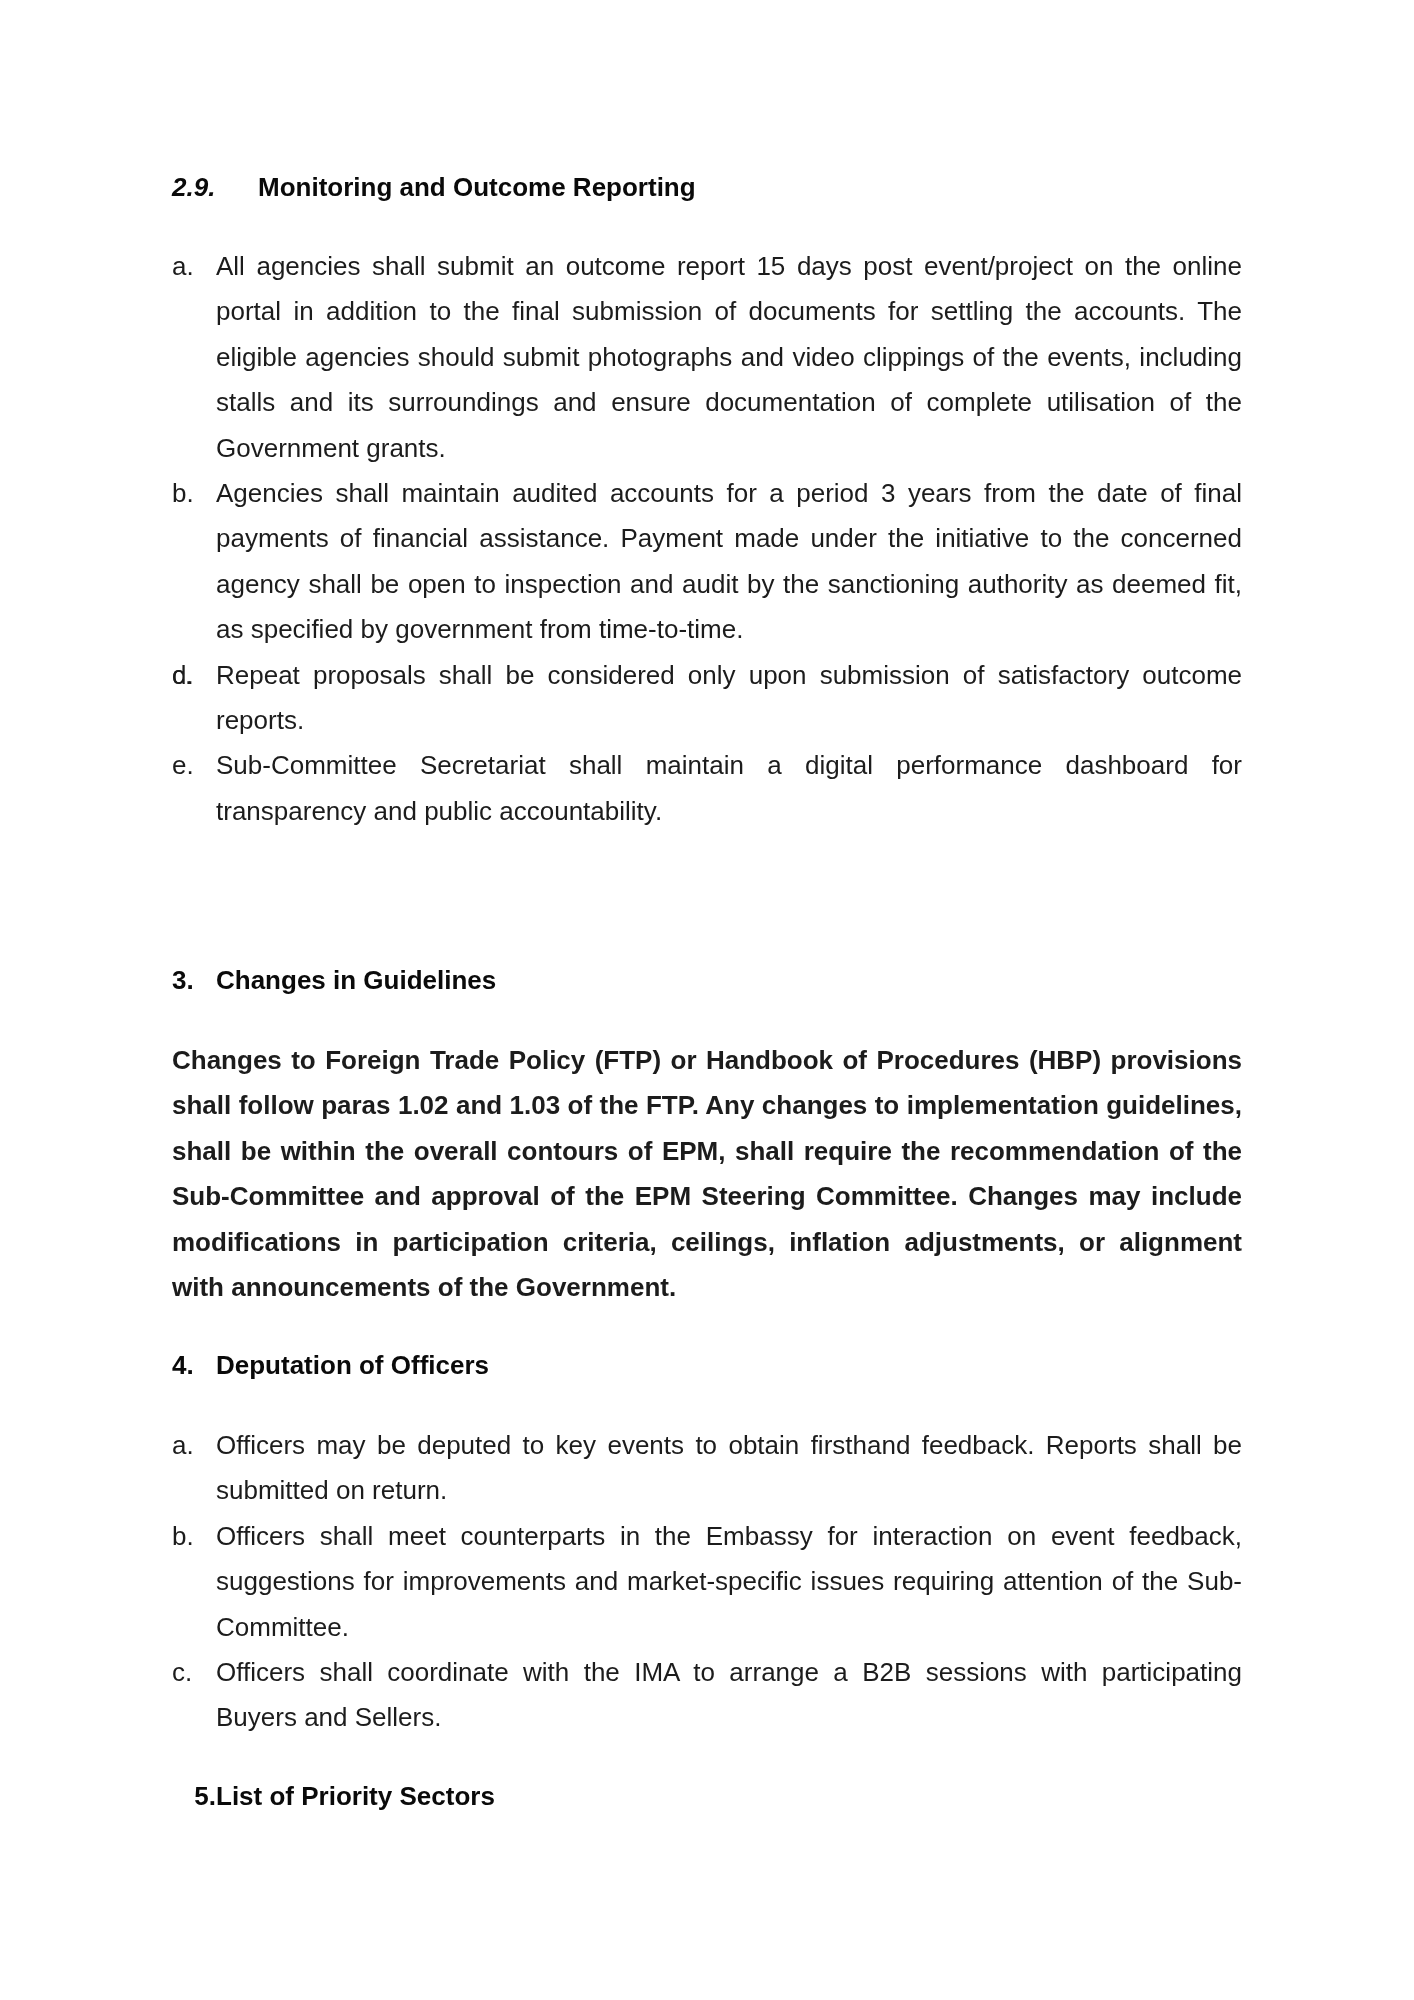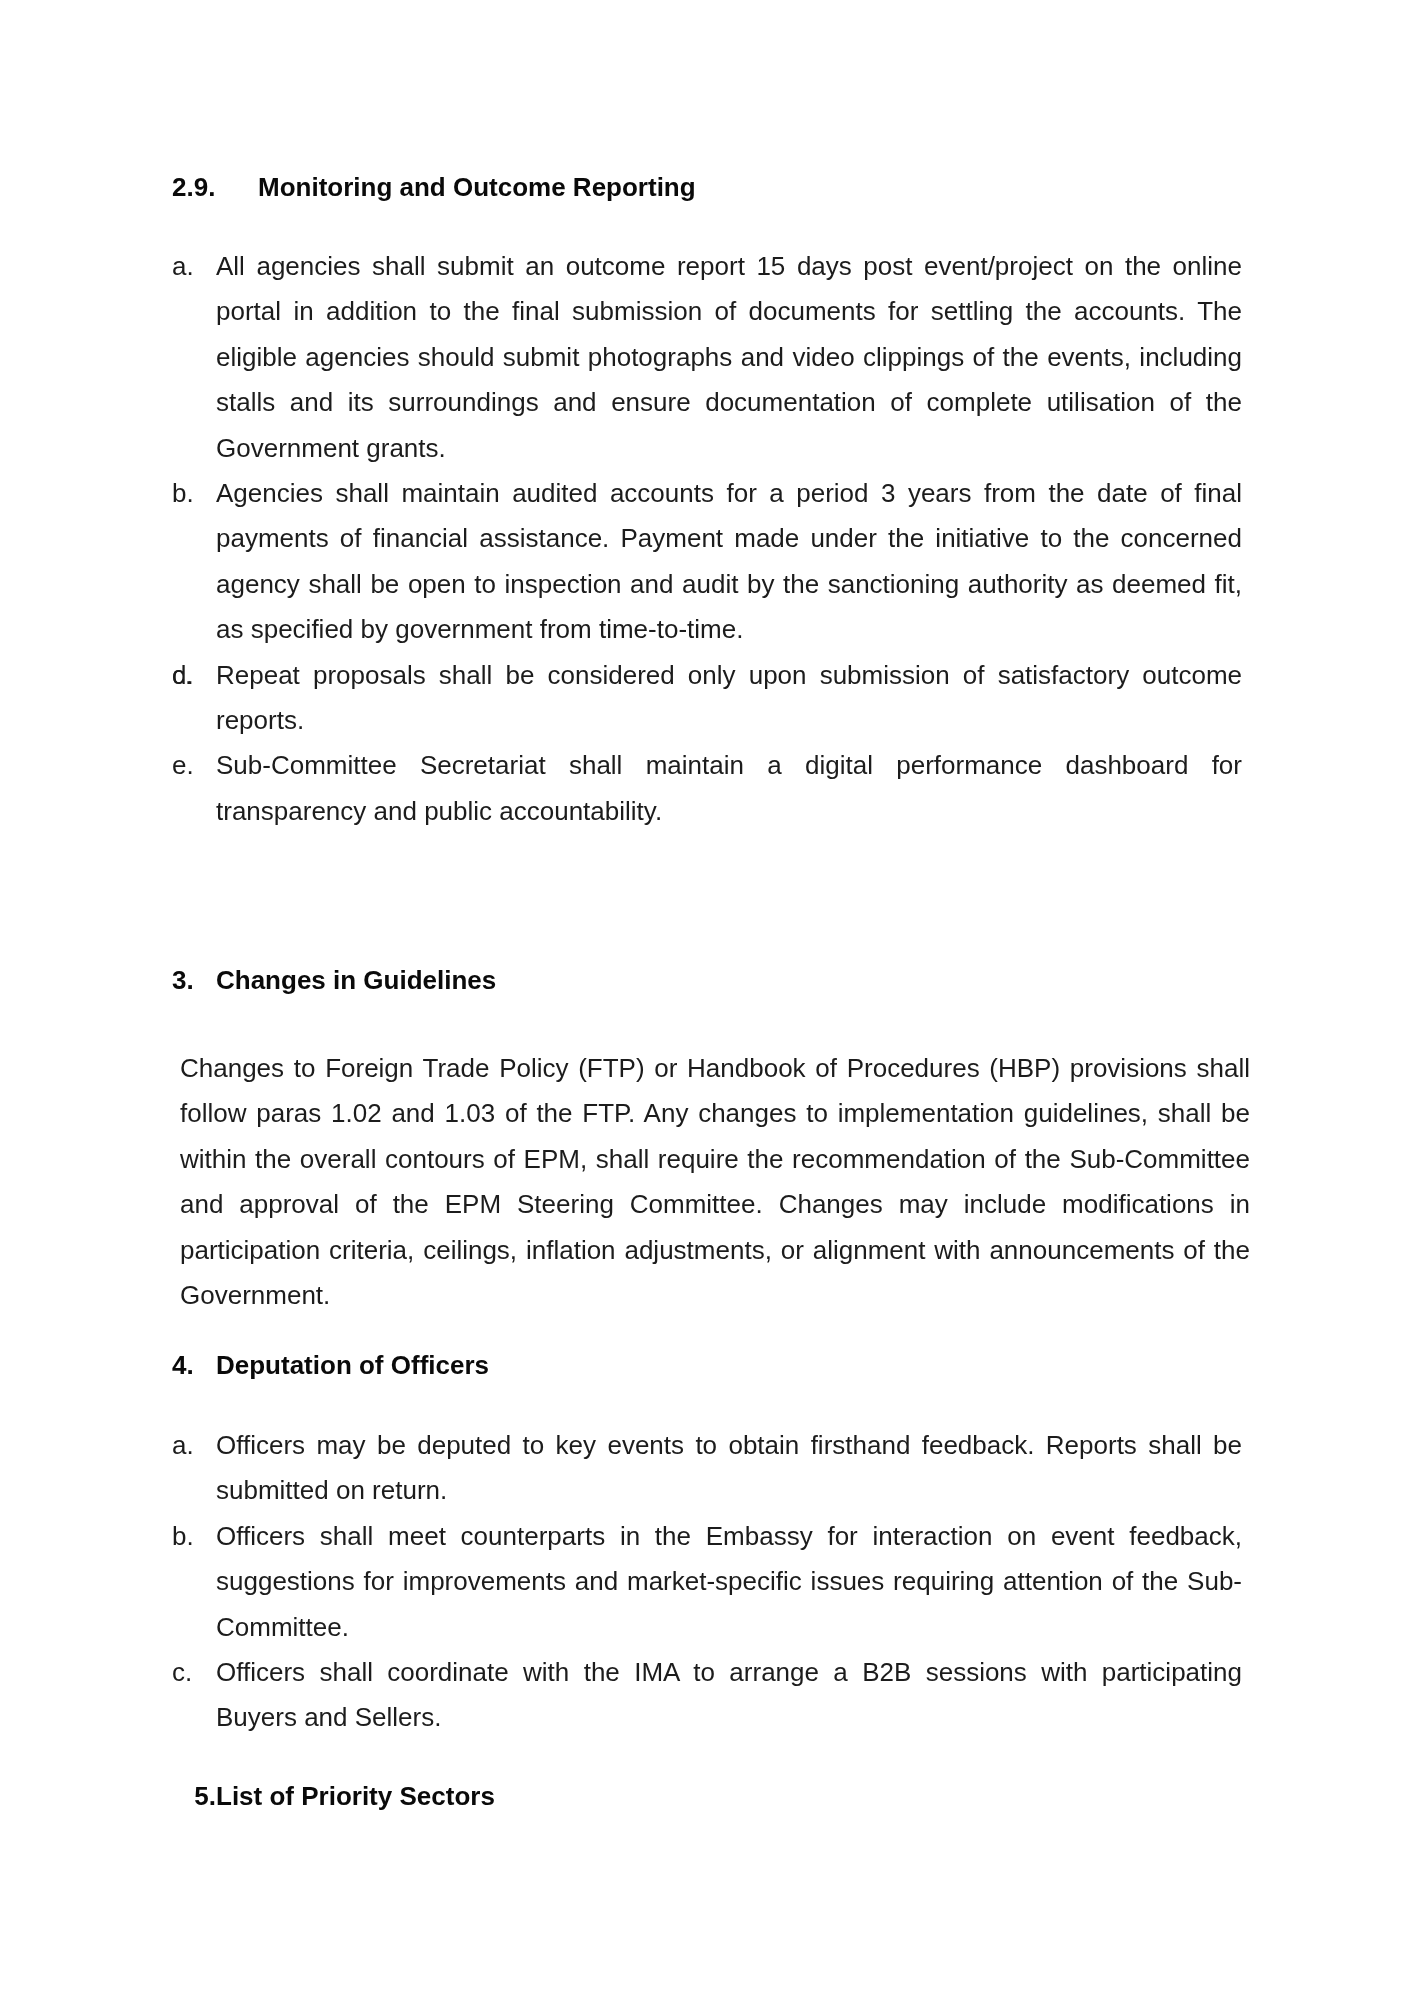--- a/index.html
+++ b/index.html
@@ -26,21 +26,21 @@
       left: 0;
       font-weight: bold;
       font-size: 26px;
       line-height: 30px;
       color: #0a0a0a;
       white-space: nowrap;
     }
     .heading .num {
       display: inline-block;
     }
-    .h29 .num { width: 86px; }
+    .h29 .num { width: 86px; font-style: italic; }
     .hsec .num { width: 44px; }
     .list {
       position: absolute;
       left: 0;
       width: 1070px;
       margin: 0;
       padding: 0;
       list-style: none;
     }
     .list-item {
@@ -55,21 +55,22 @@
       left: 0;
       top: 0;
     }
     .para {
       position: absolute;
       left: 0;
       width: 1070px;
       font-size: 26px;
       line-height: 45.4px;
       text-align: justify;
-      margin: 8px;
+      margin: 0;
+      font-weight: bold;
     }
   </style>
 </head>
 <body>
 
 <div class="page">
 
   <div class="heading h29" style="top:172px;">
     <span class="num">2.9.</span><span>Monitoring and Outcome Reporting</span>
   </div>

